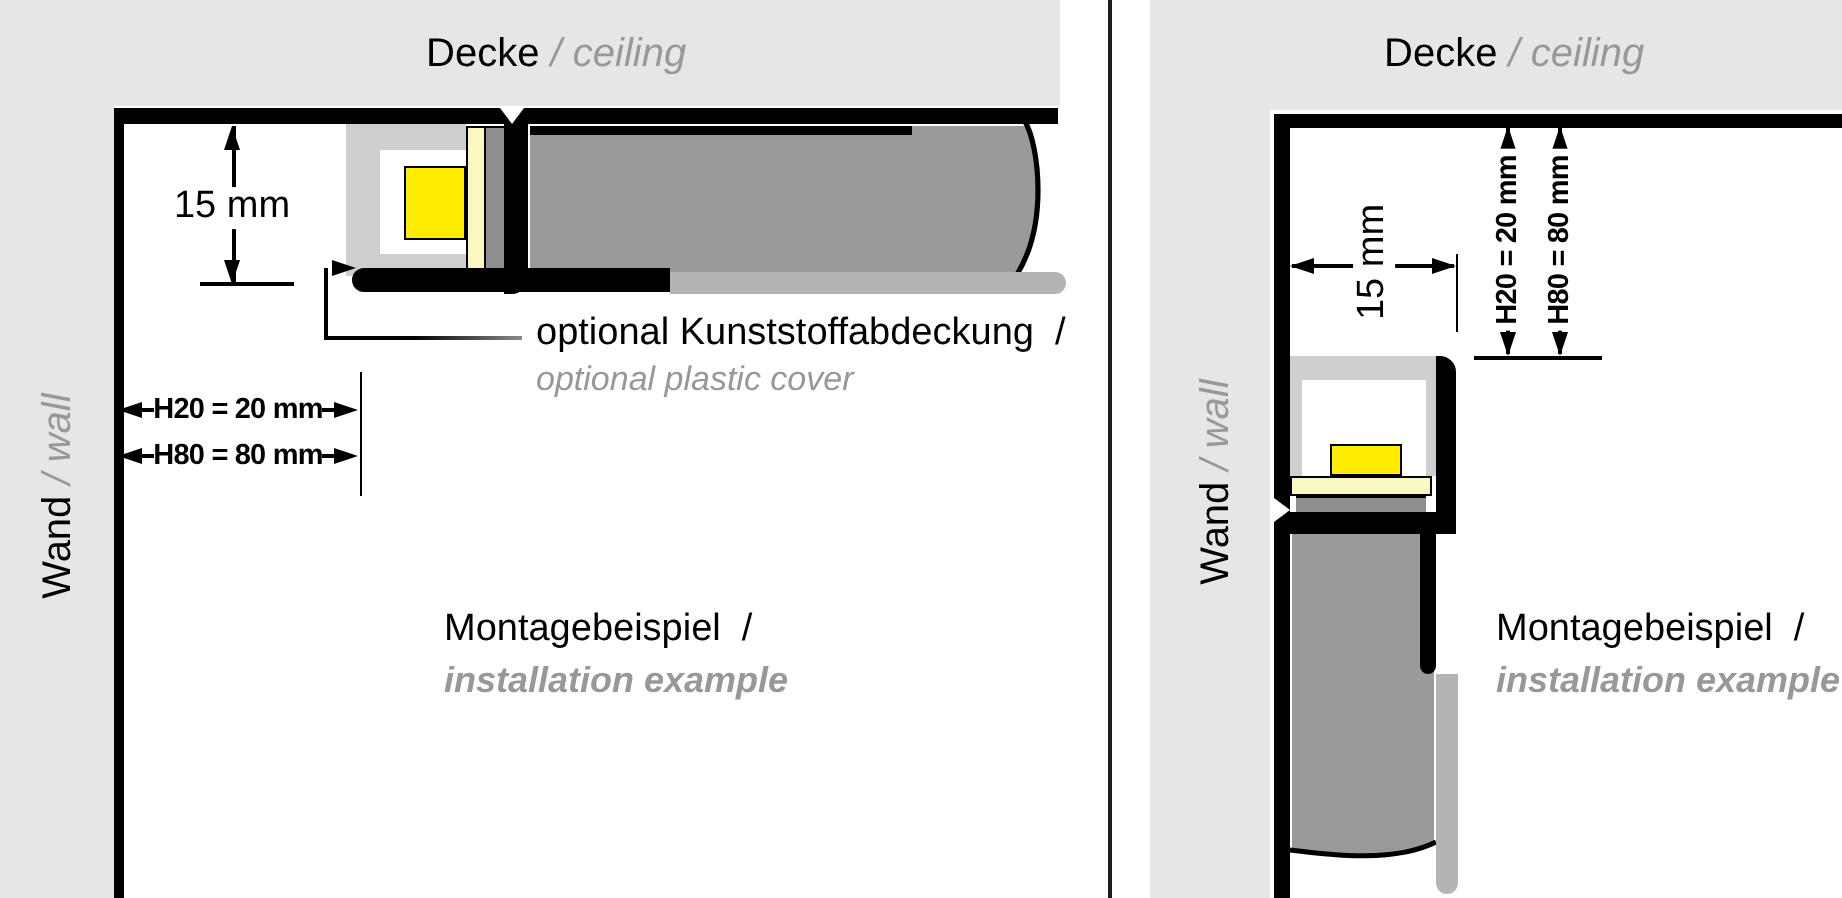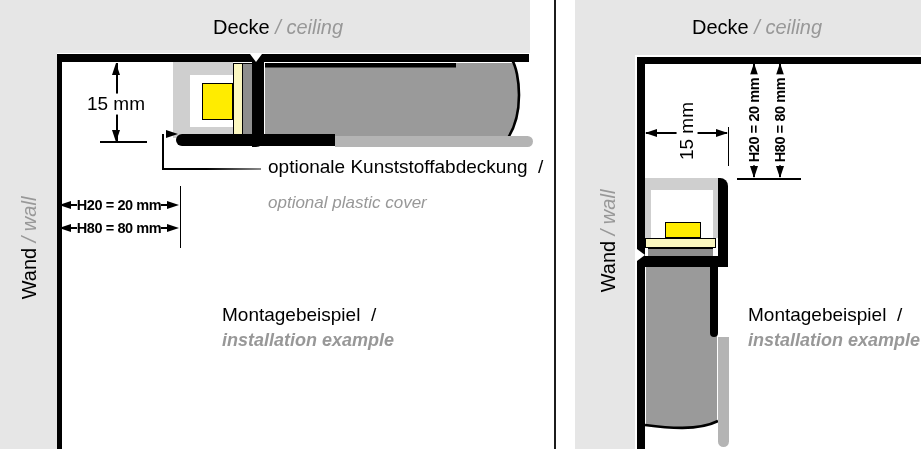--- a/index.html
+++ b/index.html
@@ -89,22 +89,22 @@
         <span class="ln"></span>
         <span class="dim">H80 = 80 mm</span>
         <span class="ln"></span>
         <span class="hr"></span>
     </div>
     <div class="abs shaft-v" style="left:179.5px;top:186px;height:62px;"></div>
 
     <div class="abs ah r" style="left:166px;top:130px;"></div>
     <div class="abs shaft-v" style="left:162px;top:134px;height:36px;"></div>
     <div class="abs" style="left:162px;top:168px;width:99px;height:1.5px;background:linear-gradient(90deg,#000 45%,#8a8a8a);"></div>
-    <div class="abs lbl f19" style="left:268px;top:157px;"><span class="de">optionale Kunststoffabdeckung</span><span class="de">  /</span></div>
-    <div class="abs lbl f17 en" style="left:268px;top:181px;margin-top:13px;">optional plastic cover</div>
+    <div class="abs lbl f19" style="left:268px;top:157px;"><span class="de">optional Kunststoffabdeckung</span><span class="de">  /</span></div>
+    <div class="abs lbl f17 en" style="left:268px;top:181px;">optional plastic cover</div>
 
     <div class="abs lbl f20" style="left:213px;top:16px;"><span class="de">Decke</span><span class="en"> / </span><span class="en">ceiling</span></div>
     <div class="abs lbl f20 rotc" style="left:29px;top:248px;"><span class="de">Wand</span><span class="en"> / </span><span class="en">wall</span></div>
     <div class="abs lbl f19" style="left:222px;top:305px;"><span class="de">Montagebeispiel</span><span class="de">  /</span></div>
     <div class="abs lbl f18 en" style="left:222px;top:331px;">installation example</div>
   </section>
 
   <div class="abs" style="left:554px;top:0;width:1.6px;height:449px;background:#1c1c1c;"></div>
 
   <section>

